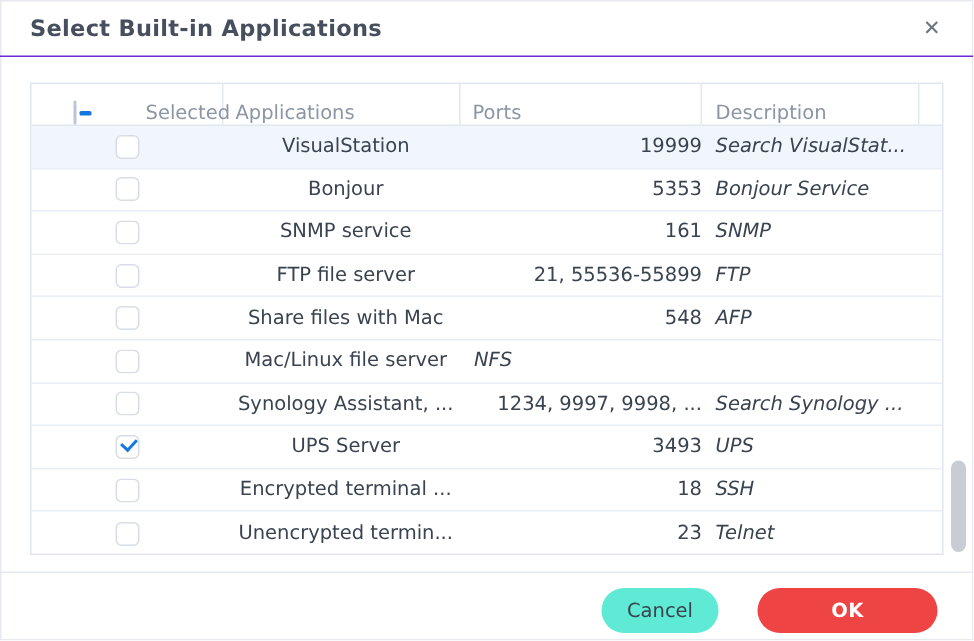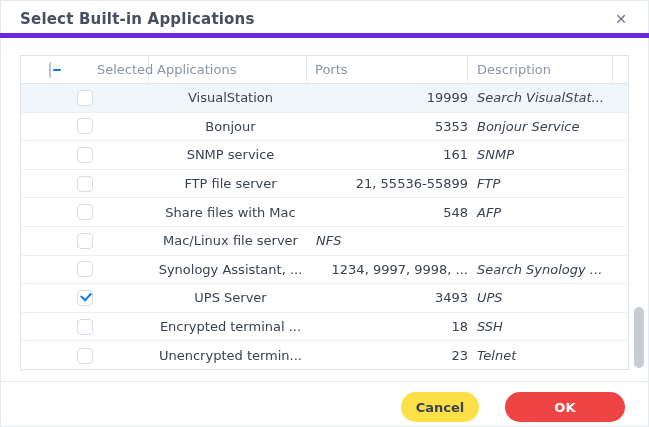--- a/index.html
+++ b/index.html
@@ -2,27 +2,27 @@
 <html><head>
 <meta charset="utf-8">
 <style>
   html,body{margin:0;padding:0;background:#fff;}
   *{box-sizing:border-box;}
   .dialog{
     position:relative;width:649px;height:427px;background:#fff;
     font-family:"DejaVu Sans","Liberation Sans",sans-serif;
     box-shadow:inset 0 0 0 1px #e6e9ed;overflow:hidden;
   }
-  .titlebar{position:absolute;left:0;top:0;width:100%;height:38px;border-bottom:5px solid #6d28d9;}
+  .titlebar{position:absolute;left:0;top:0;width:100%;height:38px;border-bottom:1px solid #6d28d9;}
   .title{position:absolute;left:20px;top:10px;font-size:15px;font-weight:bold;color:#474f5e;letter-spacing:.2px;}
   .close{position:absolute;right:22px;top:9px;font-size:14px;color:#6b7380;cursor:pointer;line-height:20px;}
 
   .table{position:absolute;left:20px;top:55px;width:609px;height:315px;border:1px solid #e0e6ee;background:#fff;}
   .hdr{display:flex;height:28px;border-bottom:1px solid #e0e6ee;color:#8b95a4;font-size:13px;}
-  .hdr .hcell{display:flex;align-items:center;border-right:1px solid #e4e9f0;gap:40px;}
+  .hdr .hcell{display:flex;align-items:flex-end;border-right:1px solid #e4e9f0;gap:40px;}
   .hdr .hcell:last-child{border-right:none;}
   .col-sel{width:128px;padding-left:28px;}
   .col-app{width:158px;padding-left:8px;}
   .col-ports{width:161px;padding-left:8px;}
   .col-desc{width:145px;padding-left:9px;}
   .col-fill{flex:1;}
 
   .tbody{position:absolute;left:0;top:28px;right:0;bottom:0;display:flex;flex-direction:column;}
   .trow{display:flex;height:28.6px;min-height:28.6px;border-bottom:1px solid #eaeff5;font-size:13px;color:#3a4350;align-items:center;}
   .trow:last-child{border-bottom:none;}
@@ -41,21 +41,21 @@
   .cb.indeterminate{border-color:#b9c6d8;margin-right:6px;}
   .cb.indeterminate::after{
     content:"";position:absolute;left:3px;top:6px;width:8px;height:2.5px;background:#1677e0;border-radius:1px;
   }
   .hdr .hcell.col-sel{padding-left:28px;}
 
   .scroll-thumb{position:absolute;left:634px;top:307px;width:10px;height:61px;background:#c8cdd5;border-radius:5px;cursor:grab;}
 
   .footer-line{position:absolute;left:0;top:381px;width:100%;height:1px;background:#e6e9ed;}
   .btn{position:absolute;top:392px;height:30px;border:none;border-radius:15px;font-family:inherit;font-size:13px;cursor:pointer;display:flex;align-items:center;justify-content:center;}
-  .btn-cancel{left:401px;width:78px;background:#fde047;color:#3a4350;font-weight:bold;}
+  .btn-cancel{left:401px;width:78px;background:#5eead4;color:#3a4350;}
   .btn-ok{left:505px;width:120px;background:#ef4444;color:#fff;font-weight:bold;letter-spacing:.3px;}
 </style>
 </head>
 <body>
 
 <div class="dialog">
 
   <div class="titlebar">
     <span class="title">Select Built-in Applications</span>
     <span class="close">✕</span>

